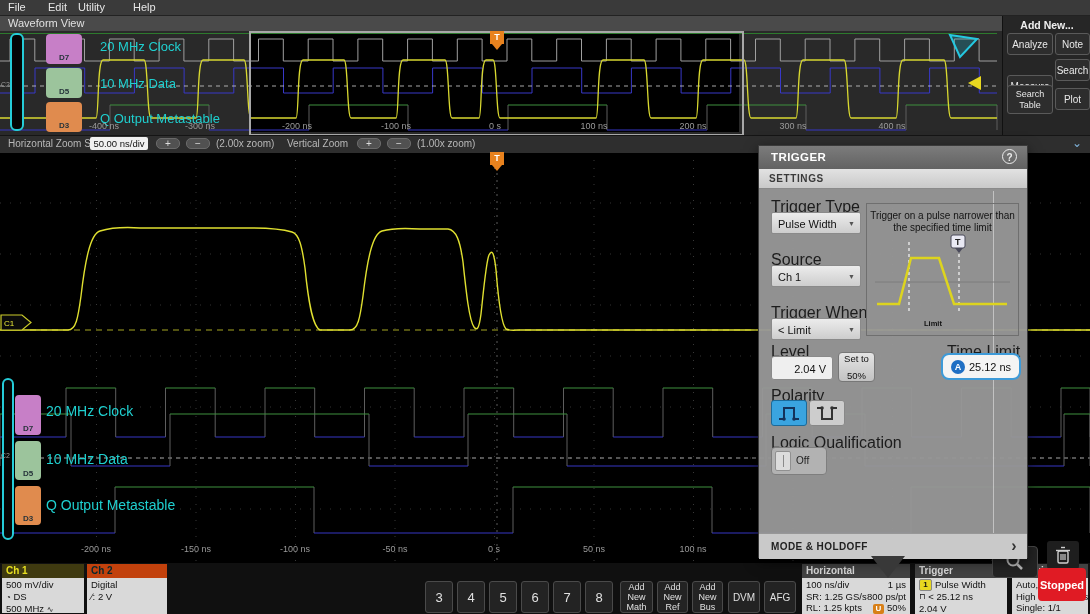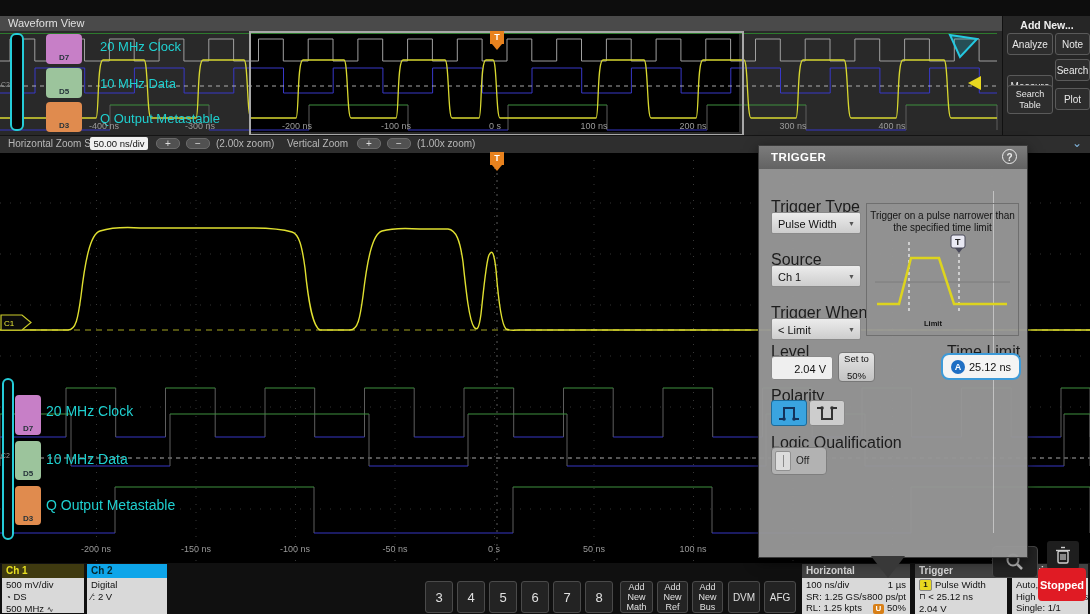--- a/index.html
+++ b/index.html
@@ -100,20 +100,26 @@
   #stoppedbtn{position:absolute;left:1040px;top:6px;width:48px;height:33px;background:#e01b24;border-radius:4px;
         color:#fff;font-size:11px;font-weight:bold;display:flex;align-items:center;justify-content:center;}
   .sqicon{display:inline-flex;width:11px;height:10px;border-radius:2px;font-size:8px;font-weight:bold;
         align-items:center;justify-content:center;margin-right:3px;}
 </style>
 </head>
 <body>
 
 <div id="app">
 
+  <div class="abs" id="menubar">
+    <span class="menu-item" style="left:8px">File</span>
+    <span class="menu-item" style="left:48px">Edit</span>
+    <span class="menu-item" style="left:78px">Utility</span>
+    <span class="menu-item" style="left:133px">Help</span>
+  </div>
 
   <div class="abs" id="wvbar">
     <span>Waveform View</span>
   </div>
 
   <div class="abs" id="addnew">
     <div class="title">Add New...</div>
     <div class="anbtn" style="left:4px;top:17px;width:44px;height:20px;">Analyze</div>
     <div class="anbtn" style="left:52px;top:17px;width:33px;height:20px;">Note</div>
     <div class="anbtn" style="left:4px;top:59px;width:44px;height:20px;">Measure</div>
@@ -245,20 +251,21 @@
       <line x1="6" y1="1.5" x2="10" y2="1.5" stroke="#cfcfcf" stroke-width="1.4"></line>
       <line x1="6" y1="8" x2="6" y2="14" stroke="#cfcfcf" stroke-width="1.2"></line>
       <line x1="8" y1="8" x2="8" y2="14" stroke="#cfcfcf" stroke-width="1.2"></line>
       <line x1="10" y1="8" x2="10" y2="14" stroke="#cfcfcf" stroke-width="1.2"></line>
     </svg>
   </div>
 
   <div class="abs" id="panel">
     <div class="hdr">TRIGGER</div>
     <div class="help">?</div>
+    <div class="tab">SETTINGS</div>
     <div class="vline"></div>
 
     <span class="plbl" style="left:12px;top:52px;">Trigger Type</span>
     <div class="dd" style="left:12px;top:66px;">
       <span>Pulse Width</span>
       <span class="caret">▼</span>
     </div>
     <span class="plbl" style="left:12px;top:105px;">Source</span>
     <div class="dd" style="left:12px;top:119px;">
       <span>Ch 1</span>
@@ -314,34 +321,38 @@
           <circle cx="17" cy="5" r="1.8" fill="#333"></circle>
       </svg>
     </div>
 
     <span class="plbl" style="left:12px;top:288px;">Logic Qualification</span>
     <div id="toggle">
       <div class="grip"></div>
       <span class="tlabel">Off</span>
     </div>
 
+    <div class="footer">
+      <span>MODE &amp; HOLDOFF</span>
+      <span class="fchev">›</span>
+    </div>
   </div>
   <div class="abs" id="callout"></div>
 
   <div class="abs" id="bottom">
     <div class="badge" style="left:2px;width:82px;">
       <div class="bhdr" style="background:#3f3a10;color:#e8e020;">Ch 1</div>
       <div class="bbody" style="height:35px;">
         <div>500 mV/div</div>
         <div><span class="tinyicon" style="font-size:8px;">◔</span> <span>DS</span></div>
         <div><span>500 MHz</span> <span class="tinyicon" style="font-size:8px;">∿</span></div>
       </div>
     </div>
     <div class="badge" style="left:87px;width:80px;">
-      <div class="bhdr" style="background:#0ea5e9;color:#06282e;">Ch 2</div>
+      <div class="bhdr" style="background:#c2410c;color:#06282e;">Ch 2</div>
       <div class="bbody" style="height:44px;">
         <div>Digital</div>
         <div><span class="tinyicon">∕:</span> <span>2 V</span></div>
       </div>
     </div>
 
     <div class="nbtn" style="left:425px;width:28px;font-size:13px;">3</div>
     <div class="nbtn" style="left:457px;width:28px;font-size:13px;">4</div>
     <div class="nbtn" style="left:489px;width:28px;font-size:13px;">5</div>
     <div class="nbtn" style="left:521px;width:28px;font-size:13px;">6</div>

